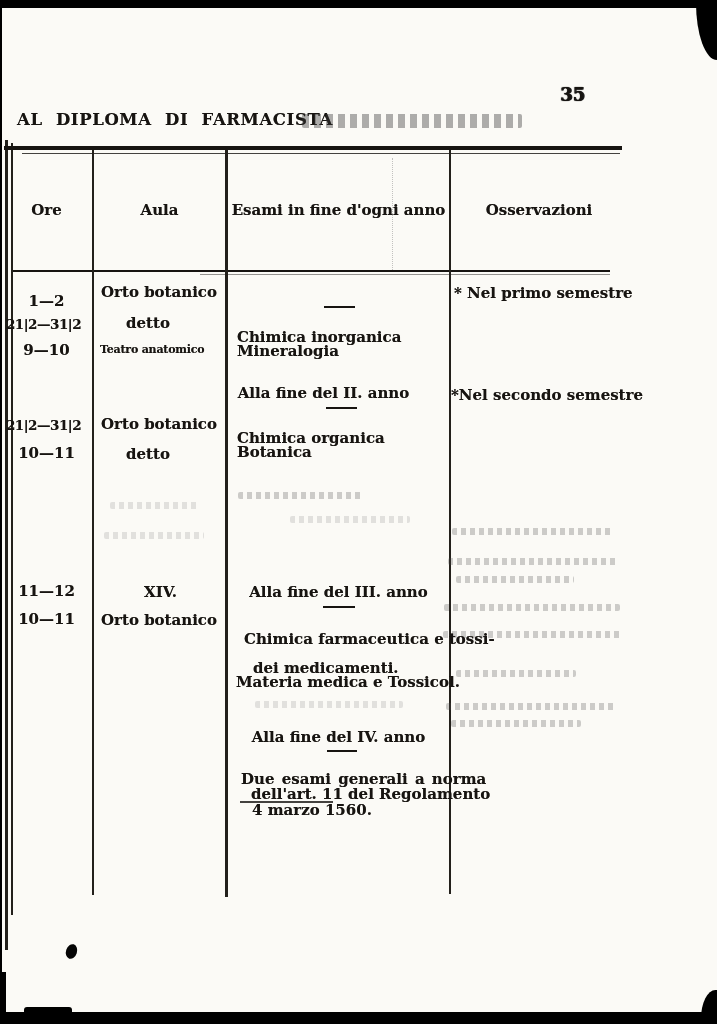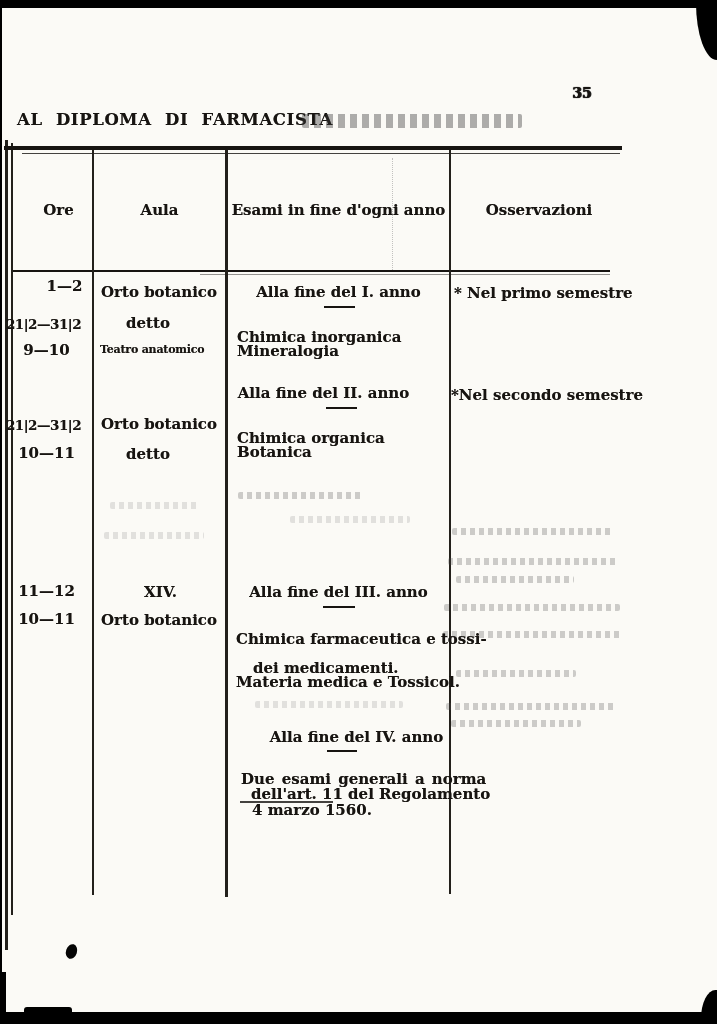--- a/index.html
+++ b/index.html
@@ -18,21 +18,21 @@
   .vline{position:absolute; background:#23201b;}
   .edge{position:absolute; background:#000;}
   .ghost{position:absolute; opacity:.26; filter:blur(.6px); border-radius:2px;
      background:repeating-linear-gradient(90deg,#4a4a4a 0 5px,transparent 5px 9px); height:7px;}
   .ghost.light{opacity:.14;}
   .ghost.title{height:14px; opacity:.4;
      background:repeating-linear-gradient(90deg,#3a3a3a 0 7px,transparent 7px 12px);}
   .crease{position:absolute; width:0; border-left:1px dotted #8a8a8a; opacity:.5;}
   .blob{position:absolute; background:#050505; border-radius:50%; transform:rotate(18deg);}
   #title{font-size:16.5px; letter-spacing:.6px; word-spacing:7px;}
-  #pagenum{font-size:14px; filter:blur(.3px); text-shadow:1px 0 0 #222,0 0 1px #000;margin-left:12px;}
+  #pagenum{font-size:18px; filter:blur(.3px); text-shadow:1px 0 0 #222,0 0 1px #000;}
   .head{font-size:15px;}
 </style>
 </head>
 <body>
 
 <div id="page">
 
   <div class="edge" style="left:0;top:0;width:717px;height:8px;"></div>
   <div class="edge" style="left:696px;top:0;width:21px;height:60px;border-bottom-left-radius:100% 95%;"></div>
   <div class="edge" style="left:0;top:1012px;width:717px;height:12px;"></div>
@@ -51,30 +51,29 @@
   <div class="rule" style="left:4px;top:146px;width:618px;height:4px;"></div>
   <div class="rule" style="left:22px;top:153px;width:598px;height:1px;opacity:.8;"></div>
   <div class="rule" style="left:13px;top:270px;width:597px;height:2px;"></div>
   <div class="rule" style="left:200px;top:274px;width:410px;height:1px;opacity:.45;"></div>
 
   <div class="vline" style="left:92px;top:150px;width:2px;height:745px;"></div>
   <div class="vline" style="left:225px;top:150px;width:3px;height:747px;"></div>
   <div class="vline" style="left:449px;top:150px;width:2px;height:744px;"></div>
   <div class="crease" style="left:392px;top:158px;height:112px;"></div>
 
-  <div class="t c head" style="left:0;top:203px;width:93px;padding-left:12px;">Ore</div>
+  <div class="t c head" style="left:0;top:203px;width:93px;">Ore</div>
   <div class="t c head" style="left:93px;top:203px;width:133px;">Aula</div>
   <div class="t c head" style="left:228px;top:203px;width:221px;">Esami in fine d'ogni anno</div>
   <div class="t c head" style="left:451px;top:203px;width:176px;">Osservazioni</div>
 
-  <div class="t c" style="left:228px;top:285px;width:221px;">Alla fine del I. anno</div>
   <div class="rule" style="left:324px;top:306px;width:31px;height:2px;"></div>
   <div class="t" style="left:454px;top:286px;">* Nel primo semestre</div>
 
-  <div class="t c" style="left:0;top:279px;width:93px;margin-left:18px;">1—2</div>
+  <div class="t c" style="left:0;top:294px;width:93px;">1—2</div>
   <div class="t" style="left:101px;top:285px;">Orto botanico</div>
 
   <div class="t c frac" style="left:-3px;top:317px;width:93px;">21|2—31|2</div>
   <div class="t c" style="left:93px;top:316px;width:110px;">detto</div>
   <div class="t" style="left:237px;top:330px;">Chimica inorganica</div>
 
   <div class="t c" style="left:0;top:343px;width:93px;">9—10</div>
   <div class="t tight" style="left:100px;top:344px;">Teatro anatomico</div>
   <div class="t" style="left:237px;top:344px;">Mineralogia</div>
 
@@ -106,25 +105,25 @@
 
   <div class="t c" style="left:228px;top:585px;width:221px;">Alla fine del III. anno</div>
   <div class="rule" style="left:323px;top:606px;width:32px;height:2px;"></div>
 
   <div class="t c" style="left:0;top:584px;width:93px;">11—12</div>
   <div class="t c" style="left:93px;top:585px;width:135px;">XIV.</div>
 
   <div class="t c" style="left:0;top:612px;width:93px;">10—11</div>
   <div class="t" style="left:101px;top:613px;">Orto botanico</div>
 
-  <div class="t" style="left:236px;top:632px;">Chimica farmaceutica e tossi-</div>
+  <div class="t" style="left:244px;top:632px;">Chimica farmaceutica e tossi-</div>
   <div class="t" style="left:253px;top:661px;">dei medicamenti.</div>
   <div class="t" style="left:236px;top:675px;">Materia medica e Tossicol.</div>
 
-  <div class="t c" style="left:228px;top:730px;width:221px;padding-left:18px;">Alla fine del IV. anno</div>
+  <div class="t c" style="left:228px;top:730px;width:221px;">Alla fine del IV. anno</div>
   <div class="rule" style="left:327px;top:750px;width:30px;height:2px;"></div>
 
   <div class="t" style="left:241px;top:772px;word-spacing:2px;">Due esami generali a norma</div>
   <div class="t" style="left:251px;top:787px;">dell'art. 11 del Regolamento</div>
   <div class="rule" style="left:240px;top:801px;width:93px;height:1.5px;opacity:.8;"></div>
   <div class="t" style="left:252px;top:803px;">4 marzo 1560.</div>
 
   <div class="blob" style="left:66px;top:944px;width:11px;height:15px;"></div>
 
 </div>

